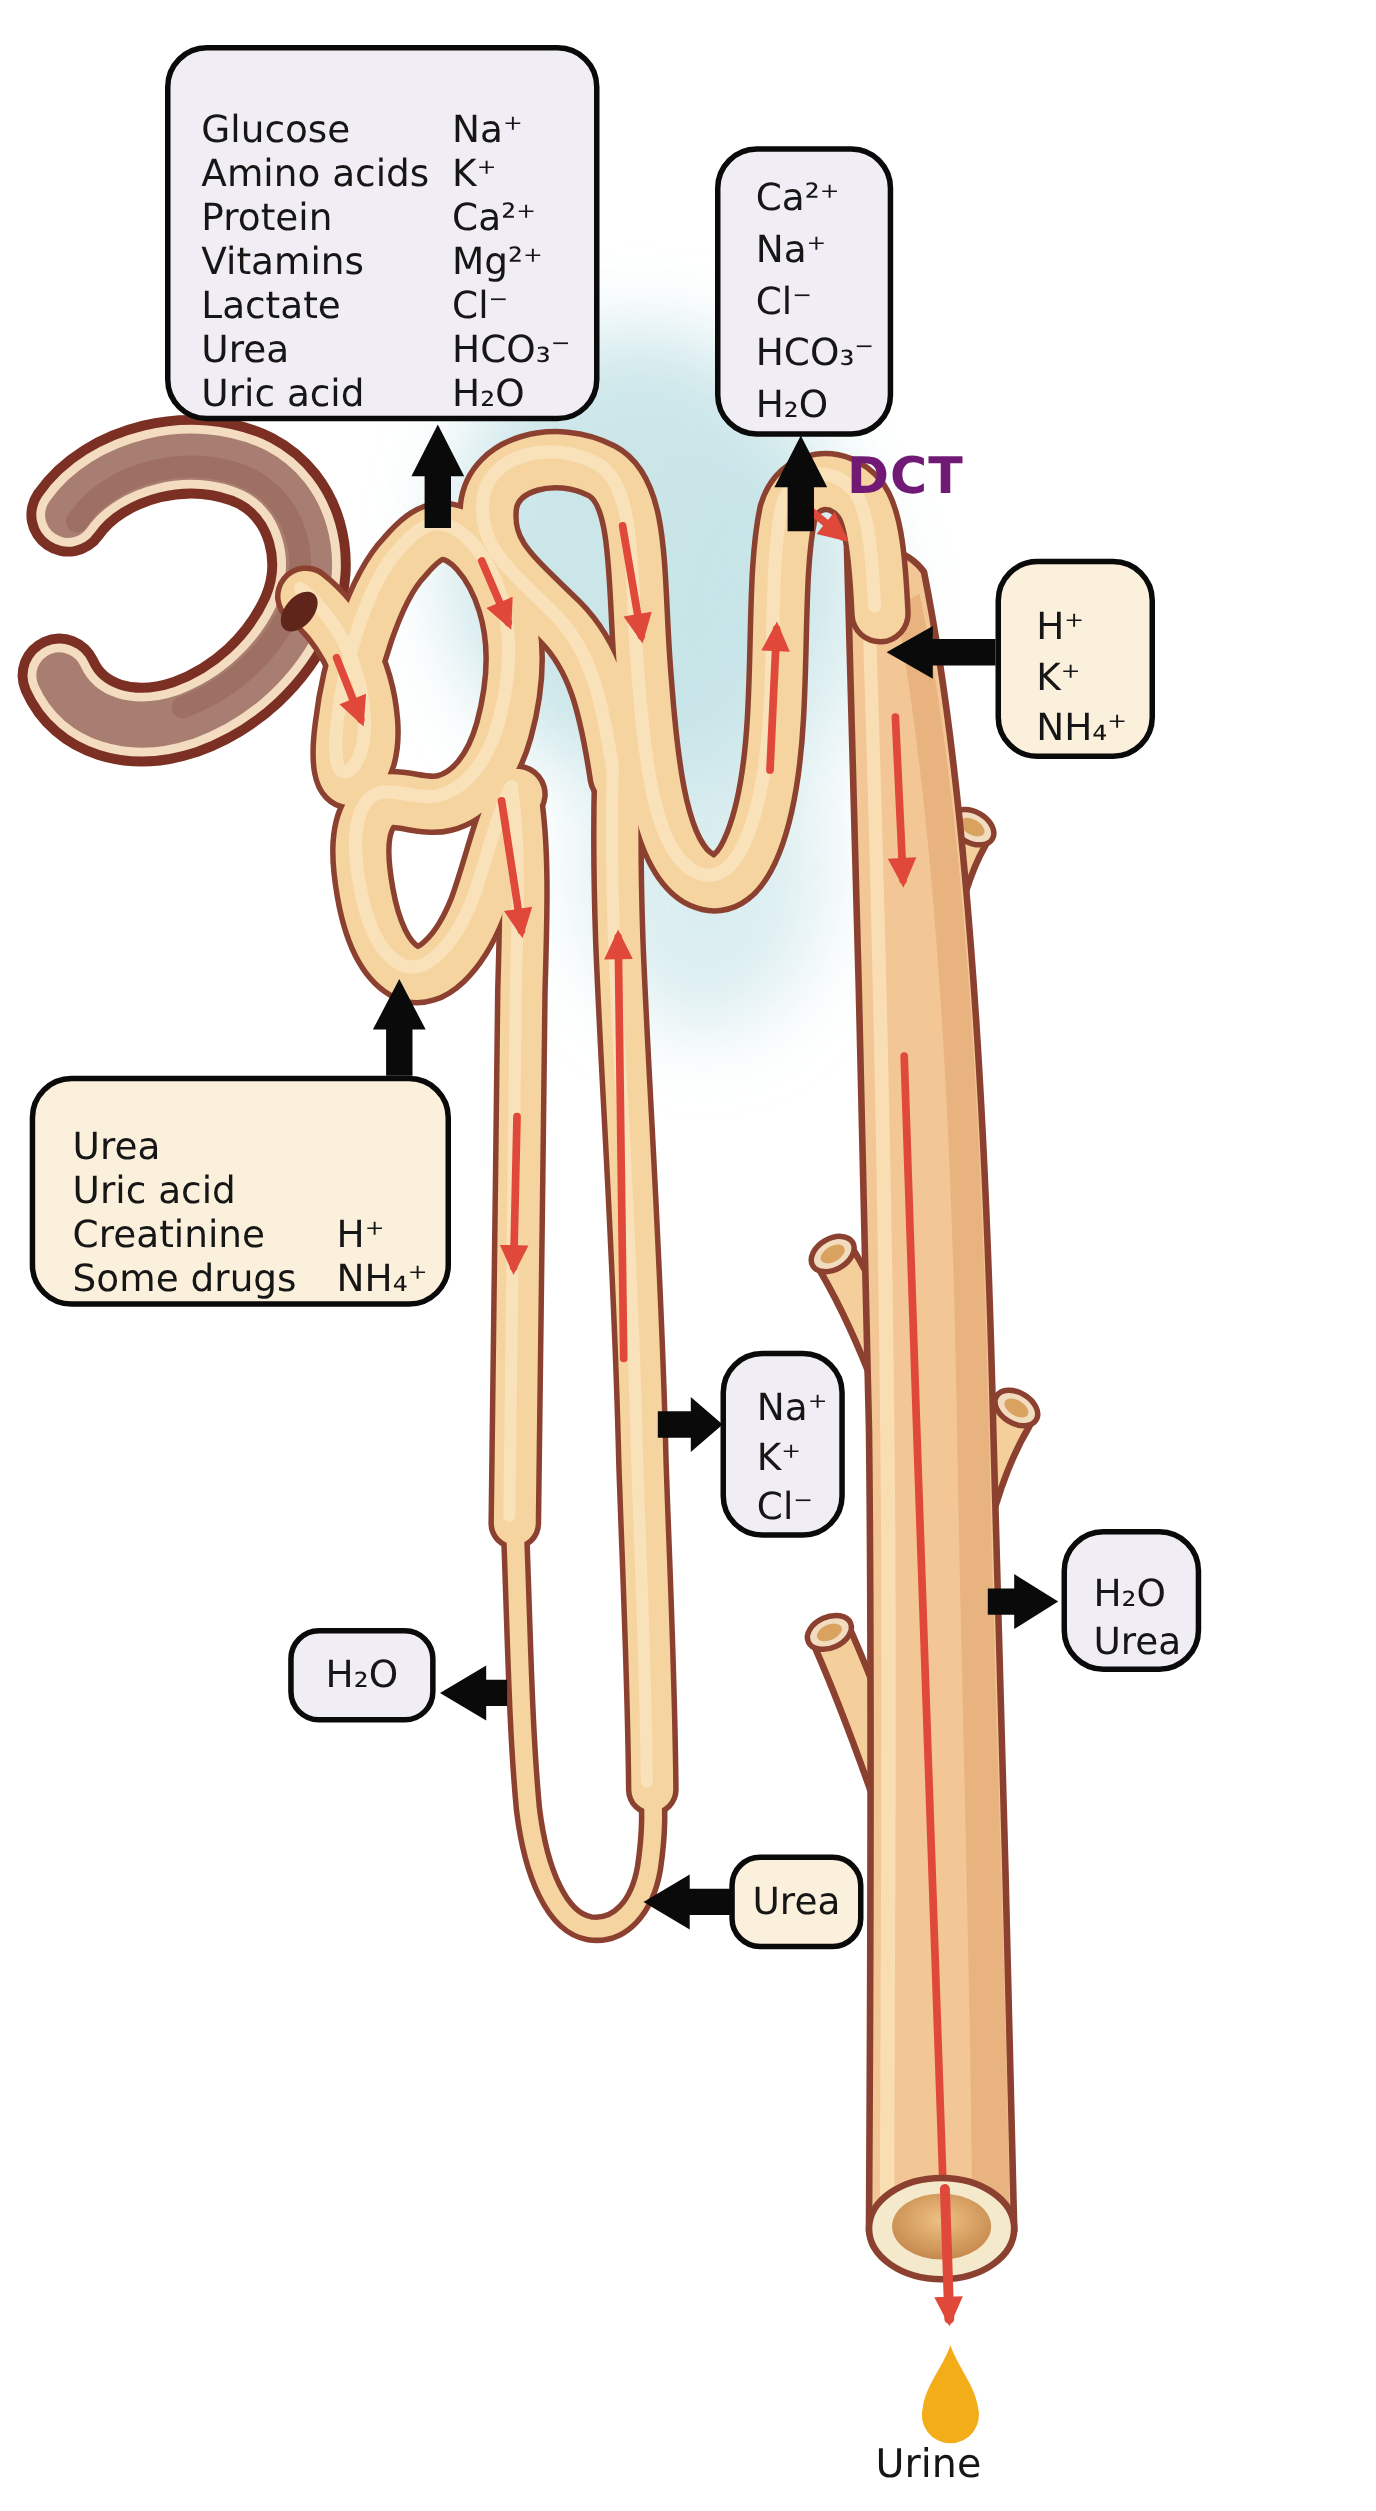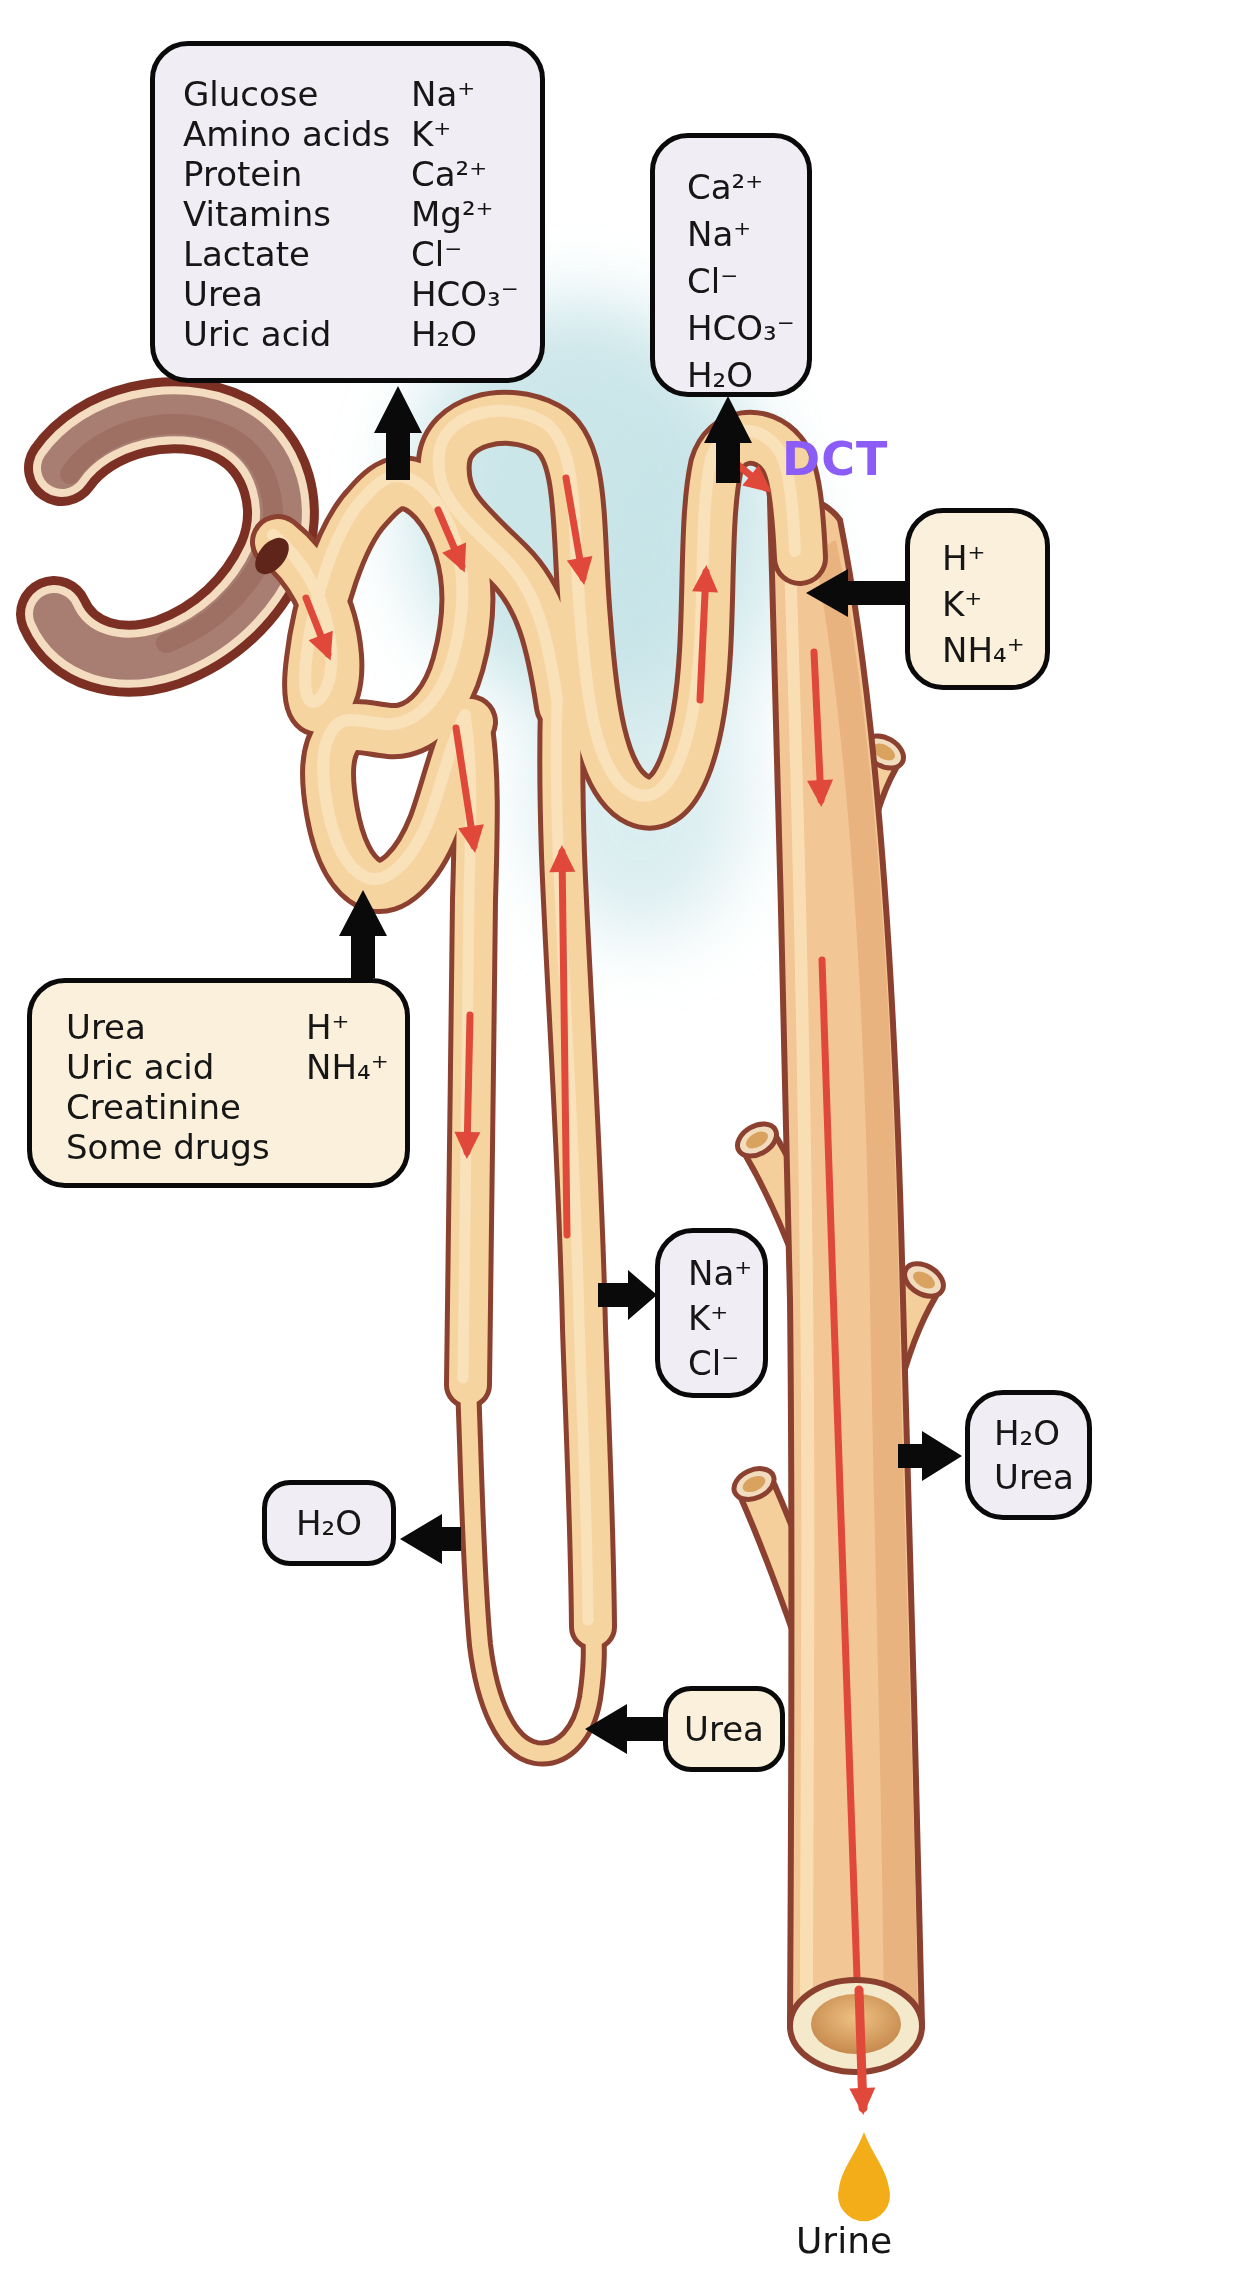--- a/index.html
+++ b/index.html
@@ -1,37 +1,37 @@
 <!DOCTYPE html>
 <html><head>
 <meta charset="utf-8">
 <style>
   html,body{margin:0;padding:0;background:#ffffff;}
   .stage{position:relative;width:1251px;height:2283px;background:#ffffff;overflow:hidden;
          font-family:"DejaVu Sans","Liberation Sans",sans-serif;color:#161616;}
   .art{position:absolute;left:0;top:0;width:1251px;height:2283px;}
   .box{position:absolute;box-sizing:border-box;border:5px solid #0a0a0a;border-radius:38px;
        font-size:34px;line-height:40px;white-space:pre-line;color:#161616;
-       display:flex;align-items:flex-start;}
+       display:flex;align-items:flex-end;}
   .lav{background:#f1edf4;}
   .cream{background:#faf0dc;}
   .col{white-space:pre-line;}
   .center{align-items:center;justify-content:center;white-space:nowrap;}
   #box-pct-reabs{left:150px;top:41px;width:395px;height:342px;padding:28px 10px 0 28px;}
   #box-pct-reabs .c1{width:228px;}
   #box-dct-reabs{left:650px;top:133px;width:162px;height:264px;padding:26px 0 0 32px;line-height:47px;}
   #box-dct-secr{left:905px;top:508px;width:145px;height:182px;padding:22px 0 0 32px;line-height:46px;}
   #box-pct-secr{left:27px;top:978px;width:383px;height:210px;padding:24px 0 0 34px;}
   #box-pct-secr .c1{width:240px;}
   #box-tal-reabs{left:655px;top:1228px;width:113px;height:170px;padding:18px 0 0 28px;line-height:45px;}
   #box-cd-reabs{left:965px;top:1390px;width:127px;height:130px;padding:16px 0 0 24px;line-height:44px;}
   #box-desc-reabs{left:262px;top:1480px;width:134px;height:86px;border-radius:28px;}
   #box-urea{left:663px;top:1686px;width:122px;height:86px;border-radius:28px;}
-  #dct-label{position:absolute;left:770px;top:432px;font-size:46px;font-weight:bold;
-             letter-spacing:1px;color:#8b5cf6;margin-left:12px;}
+  #dct-label{position:absolute;left:770px;top:405px;font-size:46px;font-weight:bold;
+             letter-spacing:1px;color:#701a75;}
   #urine-label{position:absolute;left:796px;top:2220px;width:140px;text-align:left;font-size:36px;}
 </style>
 </head>
 <body>
 
 <div class="stage">
 
   <svg class="art" viewBox="0 0 1251 2283">
     <defs>
       <filter id="soft" x="-60%" y="-60%" width="220%" height="220%">

